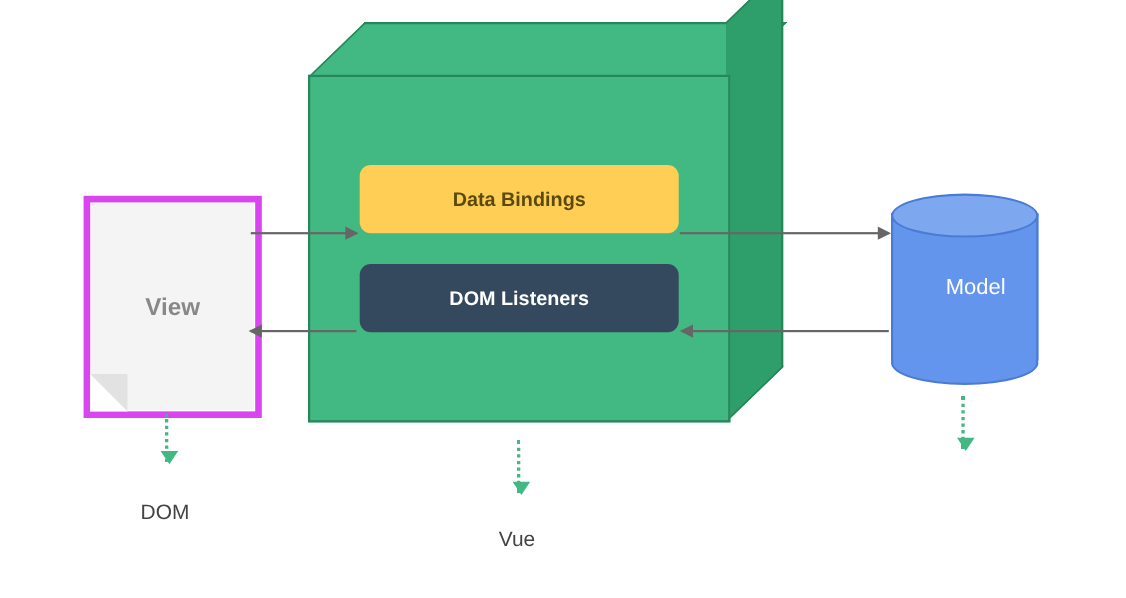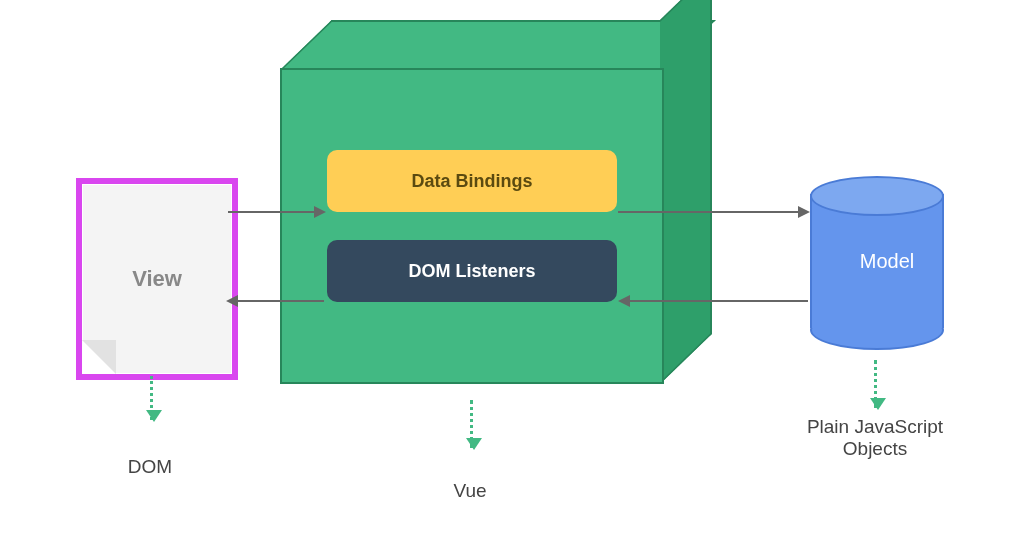--- a/index.html
+++ b/index.html
@@ -111,16 +111,14 @@
   <div class="arrow left" style="left:620px;top:300px;width:188px;"></div>
   <div class="arrow left" style="left:228px;top:300px;width:96px;"></div>
 
   <div class="dotted" style="left:150px;top:376px;height:44px;"></div>
   <div class="caption" style="left:110px;top:428px;width:80px;margin-top:28px;">DOM</div>
 
   <div class="dotted" style="left:470px;top:400px;height:48px;"></div>
   <div class="caption" style="left:430px;top:456px;width:80px;margin-top:24px;">Vue</div>
 
   <div class="dotted" style="left:874px;top:360px;height:48px;"></div>
-  <div class="caption" style="left:790px;top:416px;width:170px;white-space:pre-line;">Plain JavaScript
-Objects</div>
 
 </div>
 
 </body></html>

